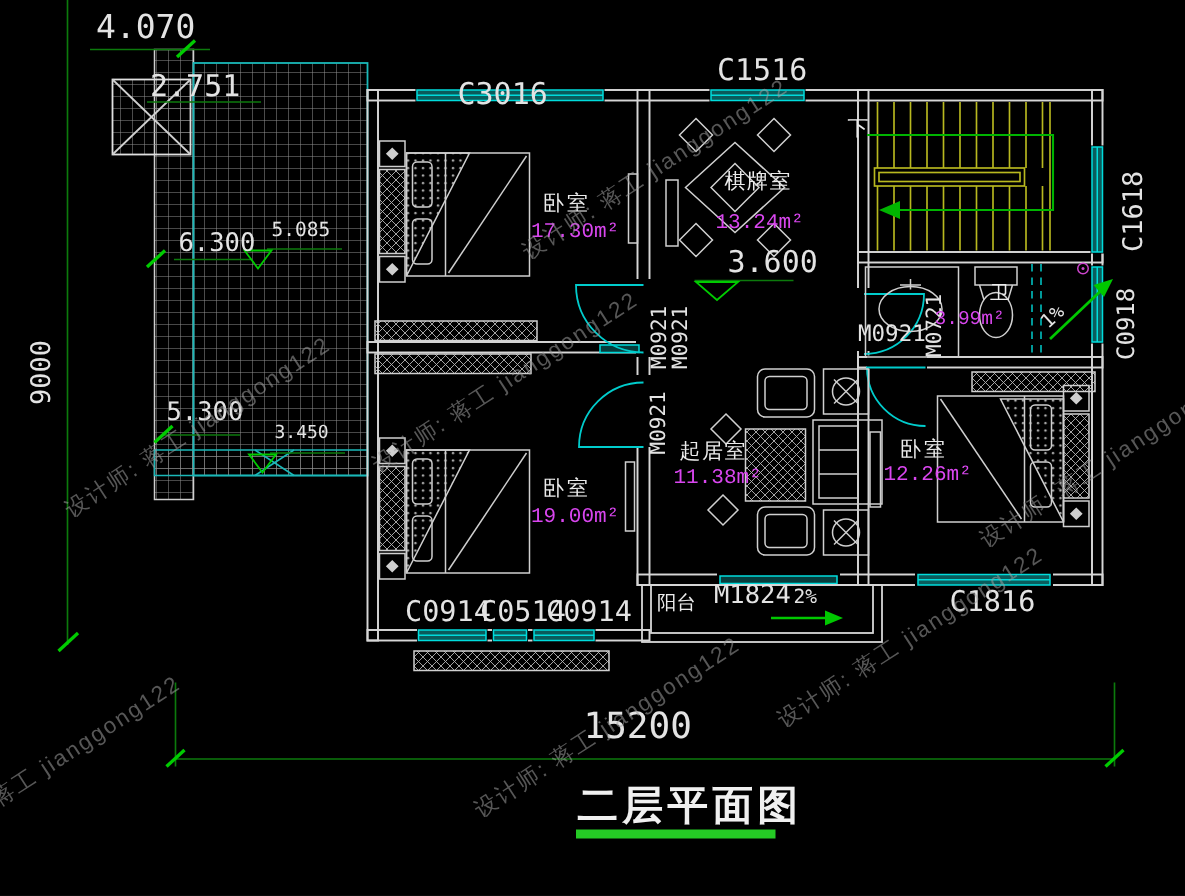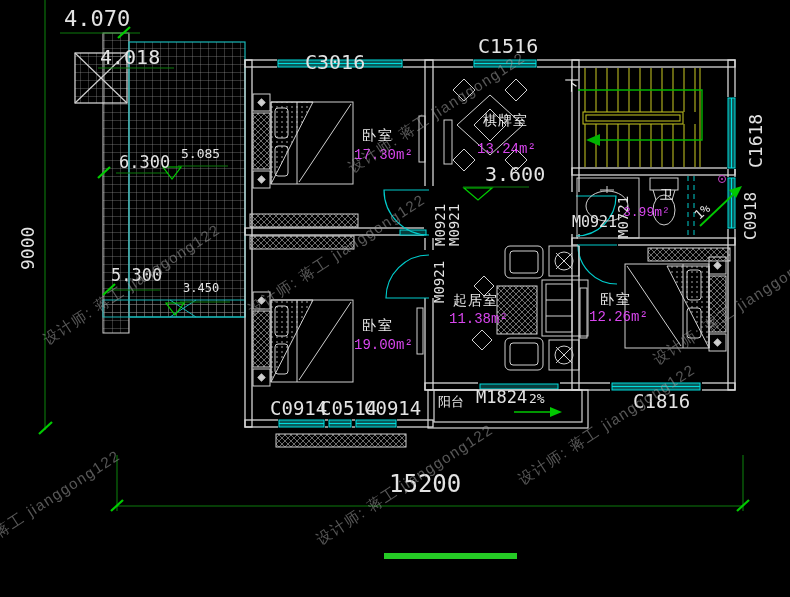--- a/index.html
+++ b/index.html
@@ -259,21 +259,21 @@
   <g stroke="#00cc00" fill="none" stroke-width="1.2">
     <path d="M163 167 L181 167 L172 179 Z"></path>
     <path d="M166 303 L184 303 L175 315 Z"></path>
     <path d="M464 188 L492 188 L478 200 Z"></path>
   </g>
 
   <rect x="384" y="553" width="133" height="6" fill="#25cb25"></rect>
 </svg>
 
 <div class="t" style="left:64px;top:8px;font-size:22px">4.070</div>
-<div class="t" style="left:100px;top:47px;font-size:20px">4.018</div>
+<div class="t" style="left:100px;top:47px;font-size:20px">2.751</div>
 <div class="t" style="left:119px;top:154px;font-size:17px">6.300</div>
 <div class="t" style="left:181px;top:147px;font-size:13px">5.085</div>
 <div class="t" style="left:111px;top:267px;font-size:17px">5.300</div>
 <div class="t" style="left:183px;top:282px;font-size:12px">3.450</div>
 <div class="t" style="left:485px;top:164px;font-size:20px">3.600</div>
 <div class="t rot" style="left:19px;top:270px;font-size:18px">9000</div>
 <div class="t" style="left:389px;top:472px;font-size:24px">15200</div>
 
 <div class="t" style="left:305px;top:52px;font-size:20px">C3016</div>
 <div class="t" style="left:478px;top:36px;font-size:20px">C1516</div>
@@ -302,20 +302,21 @@
 <div class="t cjk" style="left:600px;top:292px;font-size:14px;letter-spacing:2px">卧室</div>
 <div class="t red" style="left:589px;top:310px;font-size:14px">12.26m²</div>
 <div class="t cjk" style="left:660px;top:188px;font-size:13px">卫</div>
 <div class="t red" style="left:623px;top:206px;font-size:13px">3.99m²</div>
 <div class="t cjk" style="left:438px;top:395px;font-size:13px">阳台</div>
 
 <div class="t cjk" style="left:565px;top:78px;font-size:14px">下</div>
 <div class="t rot45" style="left:692px;top:212px;font-size:13px">1%</div>
 <div class="t" style="left:529px;top:392px;font-size:13px">2%</div>
 
+<div class="title">二层平面图</div>
 
 <div class="wm" style="left:-55px;top:558px">设计师: 蒋工 jianggong122</div>
 <div class="wm" style="left:45px;top:332px">设计师: 蒋工 jianggong122</div>
 <div class="wm" style="left:250px;top:302px">设计师: 蒋工 jianggong122</div>
 <div class="wm" style="left:350px;top:160px">设计师: 蒋工 jianggong122</div>
 <div class="wm" style="left:318px;top:532px">设计师: 蒋工 jianggong122</div>
 <div class="wm" style="left:520px;top:472px">设计师: 蒋工 jianggong122</div>
 <div class="wm" style="left:655px;top:352px">设计师: 蒋工 jianggong122</div>
 
 </div>

